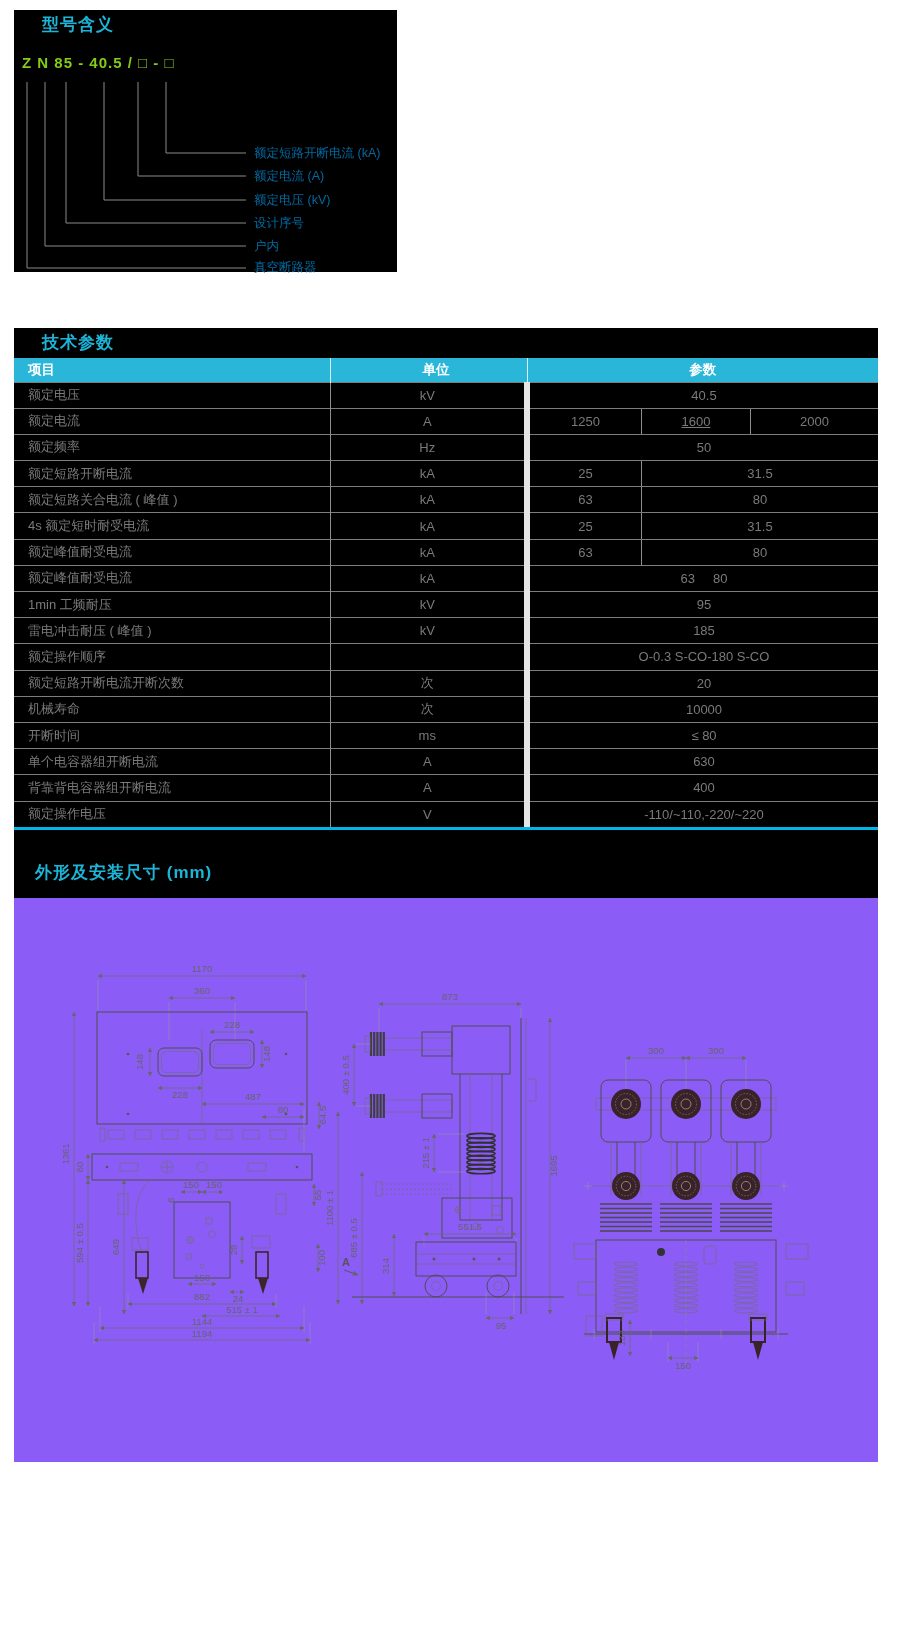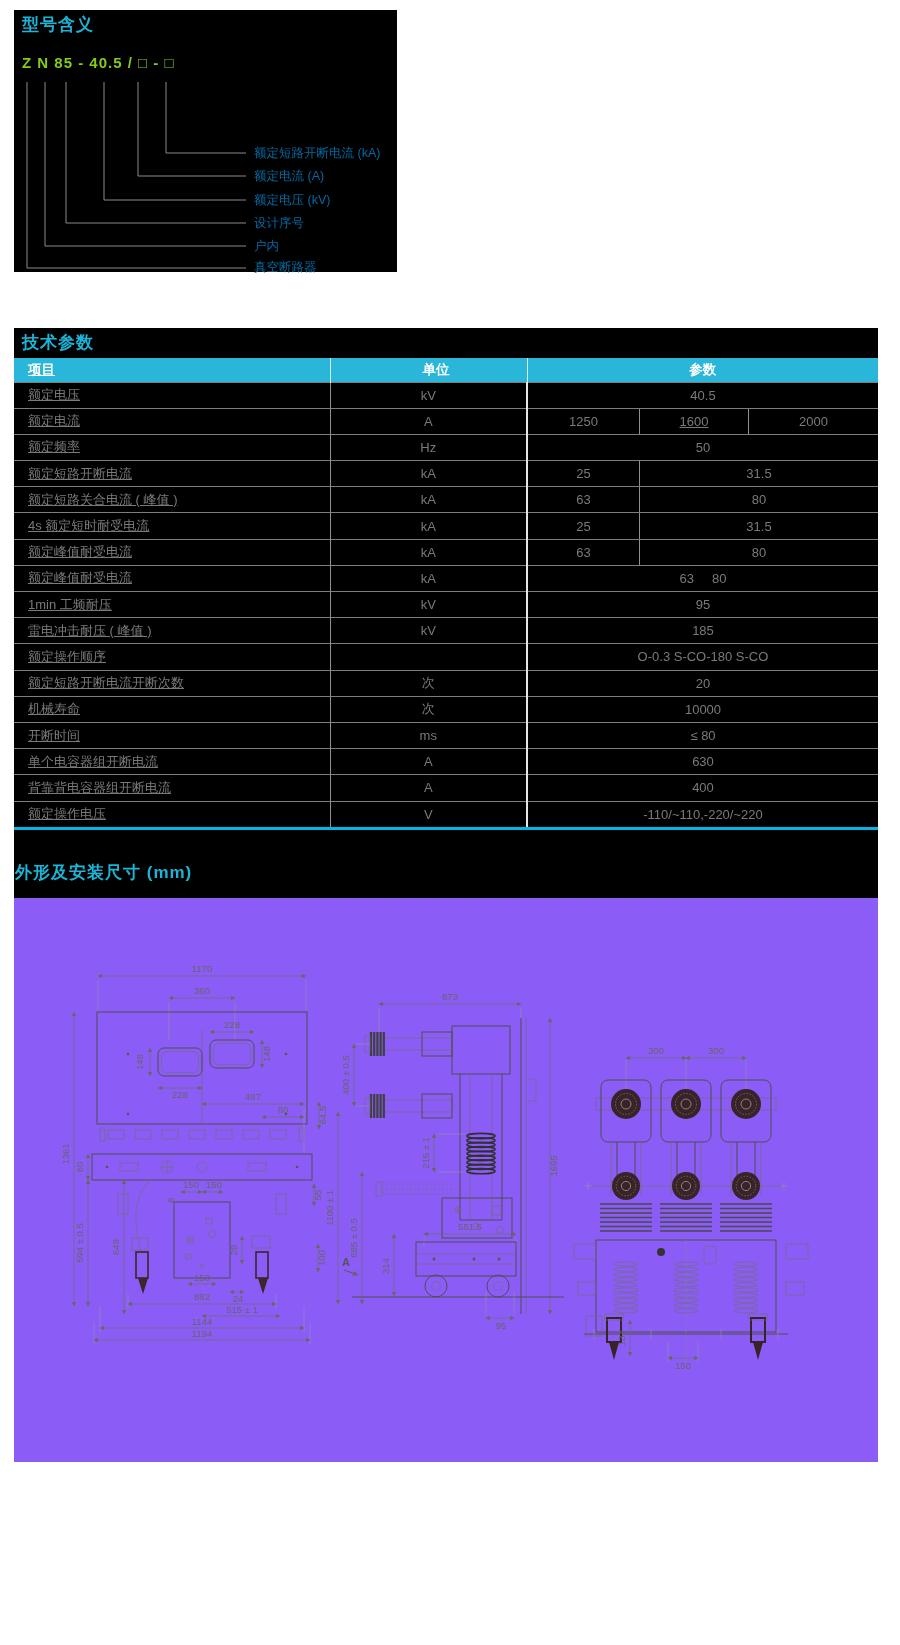--- a/index.html
+++ b/index.html
@@ -4,38 +4,38 @@
 <style>
   html,body{margin:0;padding:0;}
   body{width:900px;height:1645px;position:relative;background:#fff;
        font-family:"Liberation Sans", sans-serif;overflow:hidden;}
 
   .blackbox{position:absolute;background:#000;}
   #sec1{left:14px;top:10px;width:383px;height:262px;}
   #sec2{left:14px;top:328px;width:864px;height:570px;}
   #sec3{left:14px;top:898px;width:864px;height:564px;background:#8b5cf6;position:absolute;}
 
-  .sec-title{position:absolute;color:#1cb5d8;font-size:17px;font-weight:bold;letter-spacing:1px;white-space:nowrap;}
+  .sec-title{position:absolute;color:#1cb5d8;font-size:17px;font-weight:bold;letter-spacing:1px;white-space:nowrap;margin-left:20px;}
 
   
   #model-code{position:absolute;left:8px;top:44px;color:#84cc16;font-size:15px;font-weight:bold;letter-spacing:1px;white-space:nowrap;}
   #model-lines{position:absolute;left:0;top:0;}
   .model-label{position:absolute;left:240px;color:#0369a1;font-size:12.5px;white-space:nowrap;}
 
   
   #table-wrap{position:absolute;left:0;top:30px;width:864px;border-bottom:3px solid #00b6e9;}
   #spec-table{width:864px;border-collapse:collapse;table-layout:fixed;}
   #spec-table col.c1{width:316px;} #spec-table col.c2{width:197px;} #spec-table col.c3{width:351px;}
   #spec-table thead tr{height:24px;background:#29b6d8;}
   #spec-table th{font-weight:bold;color:#ffffff;font-size:13.5px;}
-  #spec-table th.item,#spec-table td.item{text-align:left;padding-left:14px;text-decoration:underline;}
+  #spec-table th.item,#spec-table td.item{text-align:left;padding-left:14px;}
   #spec-table th.unit{border-left:1px solid #d9f2f8;border-right:1px solid #d9f2f8;padding-left:16px;}
   #spec-table tbody tr{height:25.2px;border-top:1px solid #7d7d7d;}
   #spec-table td{color:#7a7a7a;font-size:13px;text-align:center;padding:0;}
-  #spec-table td.unit{border-left:1px solid #8f8f8f;border-right:2px solid #e5e5e5;}
+  #spec-table td.unit{border-left:1px solid #8f8f8f;border-right:6px solid #e5e5e5;}
   .subrow{display:flex;align-items:center;height:25.2px;}
   .subrow .sc{text-align:center;}
   .subrow .sc+.sc{border-left:1px solid #8f8f8f;height:100%;display:flex;align-items:center;justify-content:center;}
   .sc.w1{flex:0 0 111px;} .sc.w2{flex:0 0 108px;text-decoration:underline;} .sc.grow{flex:1 1 auto;justify-content:center;display:flex;align-items:center;height:100%;}
 
   #dims-title{left:1px;top:533px;}
 
   
   #sec3 svg{position:absolute;}
   #sv1{left:48px;top:56px;} #sv2{left:310px;top:86px;} #sv3{left:552px;top:136px;}

